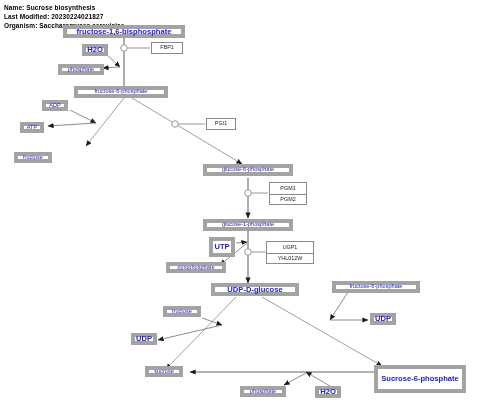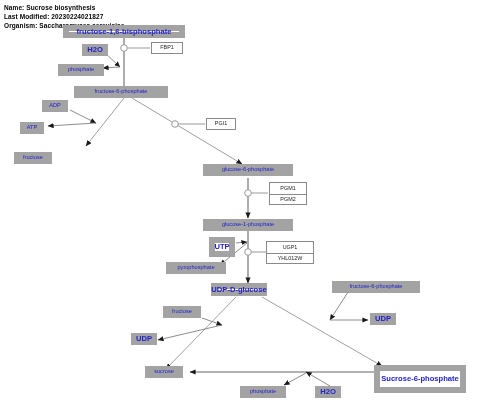--- a/index.html
+++ b/index.html
@@ -35,21 +35,21 @@
     white-space: nowrap;
     letter-spacing: 0.1px;
   }
   #hdr-name { top: 4px; }
   #hdr-mod  { top: 13px; }
   #hdr-org  { top: 22px; }
 
   .node {
     position: absolute;
     box-sizing: border-box;
-    border: 6px solid #a3a3a3;
+    border: 4px solid #a3a3a3;
     background: #ffffff;
     color: #2222cc;
     display: flex;
     align-items: center;
     justify-content: center;
     white-space: nowrap;
     line-height: 1;
   }
   .node.small {
     font-size: 5.6px;
@@ -178,21 +178,21 @@
   <div class="node small" style="left:14px; top:152px; width:38px;  height:11px;">fructose</div>
 
   <div class="node small" style="left:203px; top:164px; width:90px; height:12px;">glucose-6-phosphate</div>
 
   <div class="node small" style="left:203px; top:219px; width:90px; height:12px;">glucose-1-phosphate</div>
 
   <div class="node big" style="left:209px; top:237px; width:26px;  height:20px;">UTP</div>
 
   <div class="node small" style="left:166px; top:262px; width:60px; height:11px;">pyrophosphate</div>
 
-  <div class="node big" style="left:211px; top:283px; width:56px; height:13px;">UDP-D-glucose</div>
+  <div class="node big" style="left:211px; top:283px; width:88px; height:13px;">UDP-D-glucose</div>
 
   <div class="node small" style="left:163px; top:306px; width:38px; height:11px;">fructose</div>
 
   <div class="node big" style="left:131px; top:333px; width:26px; height:12px;">UDP</div>
 
   <div class="node small" style="left:332px; top:281px; width:88px; height:12px;">fructose-6-phosphate</div>
 
   <div class="node big" style="left:370px; top:313px; width:26px; height:12px;">UDP</div>
 
   <div class="node small" style="left:145px; top:366px; width:38px; height:11px;">sucrose</div>

